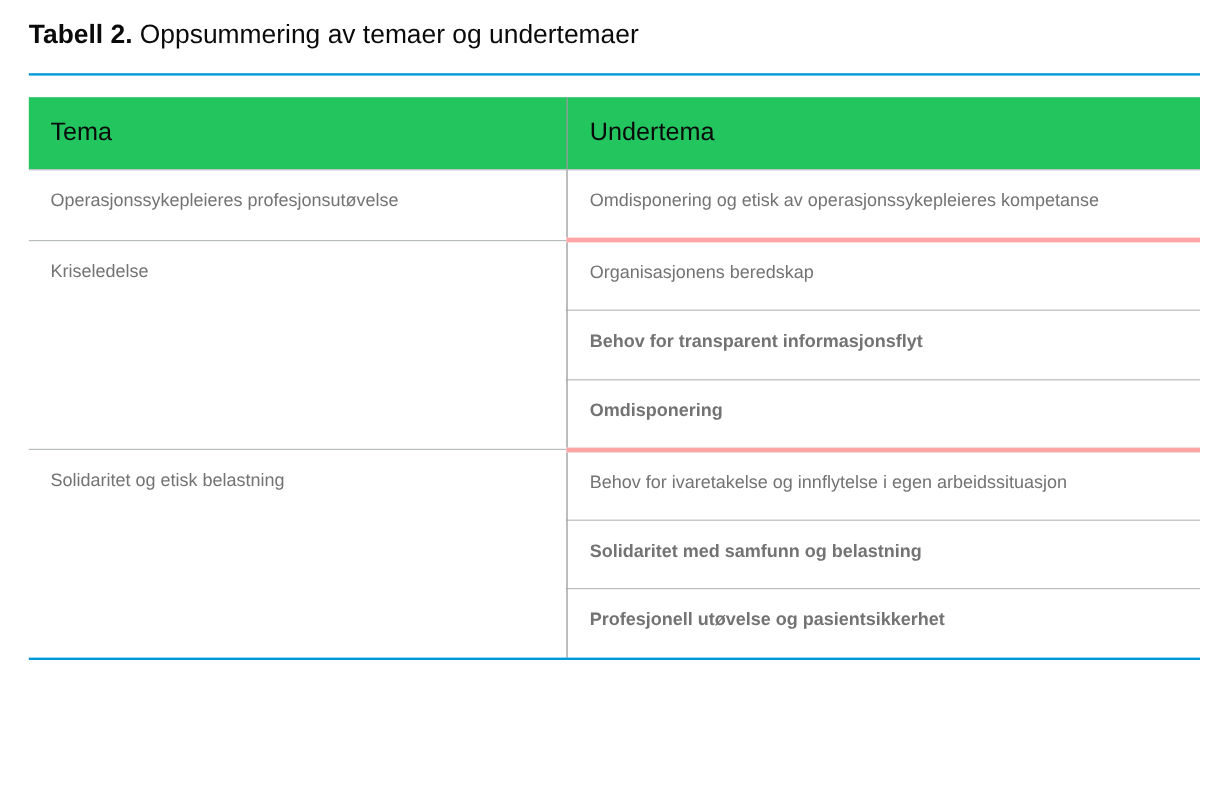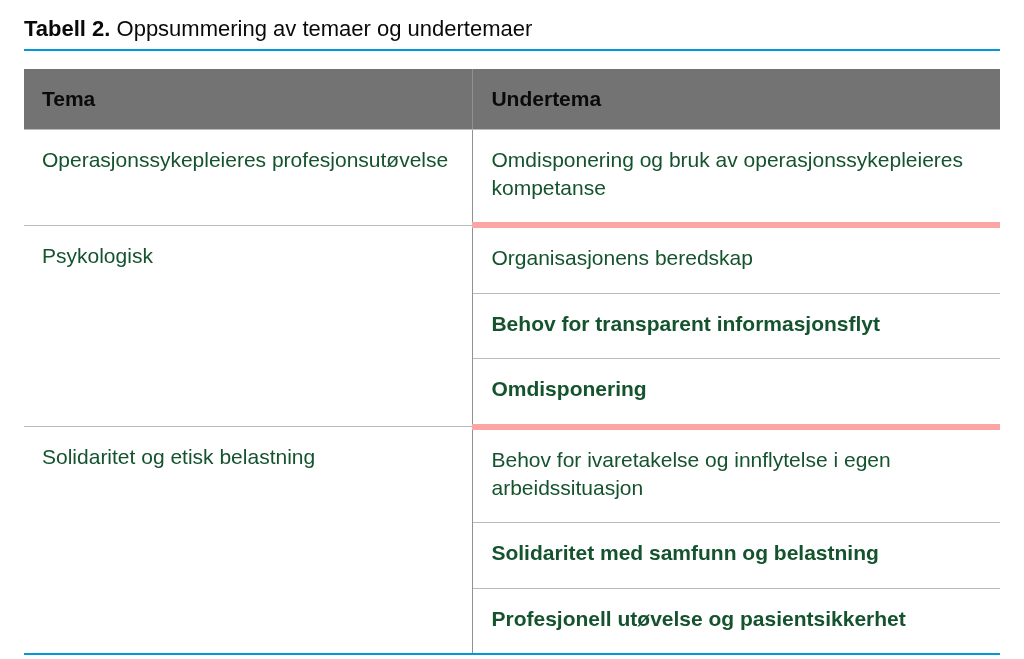--- a/index.html
+++ b/index.html
@@ -10,21 +10,21 @@
     body {
       font-family: -apple-system, BlinkMacSystemFont, "Segoe UI", Helvetica, Arial, sans-serif;
       background: #ffffff;
       padding: 14px 24px;
       color: #0a0a0a;
       width: 1024px;
     }
     .table-title {
       font-size: 22px;
       font-weight: 400;
-      margin-bottom: 4px;
+      margin-bottom: 16px;
       line-height: 1.4;
     }
     .table-title .label-strong {
       font-weight: 700;
     }
     .rule-top {
       height: 2px;
       background: #0098d8;
       margin-bottom: 18px;
     }
@@ -34,47 +34,47 @@
     }
     .table-wrap {
       width: 100%;
     }
     table {
       width: 100%;
       border-collapse: collapse;
       table-layout: fixed;
     }
     th {
-      background: #737373;
+      background: #22c55e;
       text-align: left;
-      font-weight: 700;
+      font-weight: 400;
       font-size: 21px;
       padding: 18px 18px;
       border-bottom: 1px solid #b9bcbe;
     }
     th.col-theme {
       width: 46%;
       border-right: 1px solid #8f9294;
     }
     th.col-sub {
       width: 54%;
     }
     td {
-      font-size: 21px;
+      font-size: 15px;
       padding: 16px 18px 20px 18px;
       vertical-align: top;
       line-height: 1.35;
-      color: #14532d;
+      color: #737373;
     }
     td.theme-cell {
       border-right: 1px solid #8f9294;
       border-top: 1px solid #b9bcbe;
     }
     td.sub-cell {
-      border-top: 6px solid #fca5a5;
+      border-top: 4px solid #fca5a5;
     }
     
     tr.first-data td.theme-cell,
     tr.first-data td.sub-cell {
       border-top: none;
     }
     
     tr.sub-only td.sub-cell {
       border-top: 1px solid #b9bcbe;
       font-weight: bold;
@@ -95,25 +95,25 @@
     <thead>
       <tr>
         <th class="col-theme">Tema</th>
         <th class="col-sub">Undertema</th>
       </tr>
     </thead>
     <tbody>
 
       <tr class="first-data">
         <td class="theme-cell" rowspan="1">Operasjonssykepleieres profesjonsutøvelse</td>
-        <td class="sub-cell">Omdisponering og bruk av operasjonssykepleieres kompetanse</td>
+        <td class="sub-cell">Omdisponering og etisk av operasjonssykepleieres kompetanse</td>
       </tr>
 
       <tr>
-        <td class="theme-cell" rowspan="3">Psykologisk</td>
+        <td class="theme-cell" rowspan="3">Kriseledelse</td>
         <td class="sub-cell">Organisasjonens beredskap</td>
       </tr>
       <tr class="sub-only">
         <td class="sub-cell">Behov for transparent informasjonsflyt</td>
       </tr>
       <tr class="sub-only">
         <td class="sub-cell">Omdisponering</td>
       </tr>
 
       <tr>

